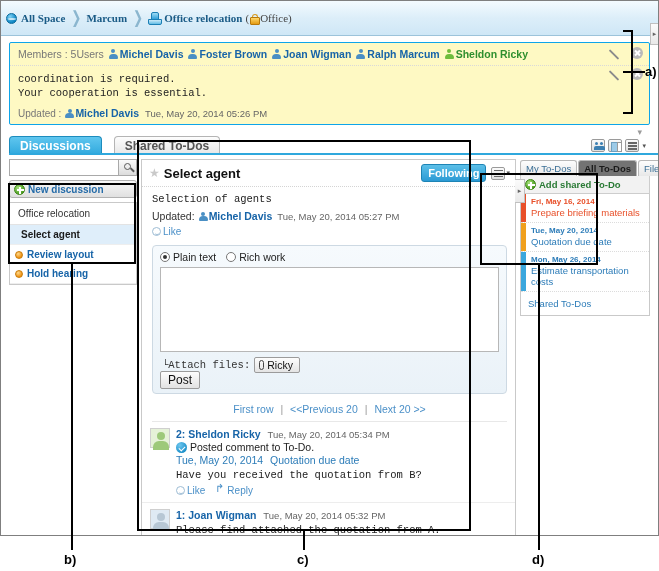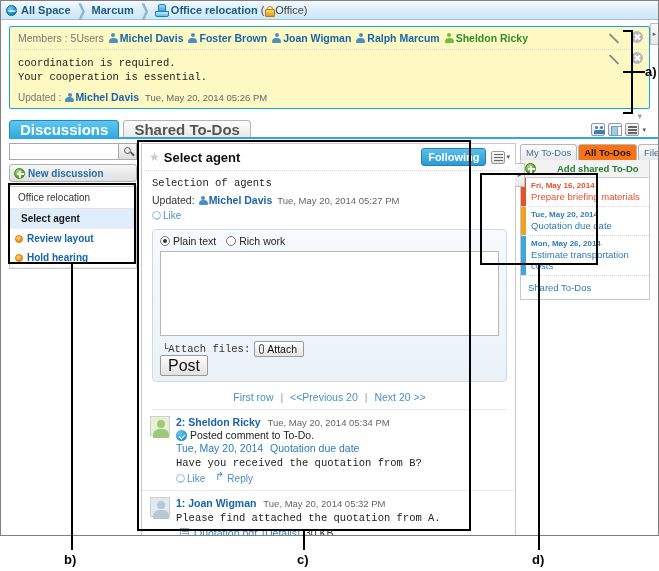--- a/index.html
+++ b/index.html
@@ -19,28 +19,29 @@
     position: absolute;
     left: 0; top: 0;
     width: 659px; height: 536px;
     border: 1px solid #7f7f7f;
     background: #ffffff;
     overflow: hidden;
   }
 
   
   #breadcrumb-bar {
-    height: 19px;
+    height: 35px;
     background: linear-gradient(to bottom, #f4fbff 0%, #dceef9 50%, #cfe7f6 100%);
     border-bottom: 1px solid #9cc3da;
     display: flex;
     align-items: center;
     padding-left: 5px;
     font-size: 11px;
     position: relative;
+    font-family: Liberation Serif, serif;
   }
   .crumb {
     display: flex; align-items: center;
     font-weight: bold;
     color: #1a5b86;
     white-space: nowrap;
   }
   .crumb-sep {
     color: #8bb6cf;
     margin: 0 5px 0 6px;
@@ -172,27 +173,27 @@
   }
 
   
   #tabs-row {
     margin: 2px 0 0 8px;
     display:flex; align-items:flex-end;
     height: 18px;
     position: relative;
   }
   .tab {
-    font-size:15px; font-weight:bold;
+    font-size:12px; font-weight:bold;
     padding: 3px 10px 3px 10px;
     border: 1px solid #b4b4b4;
     border-bottom: none;
     border-radius: 4px 4px 0 0;
     background: linear-gradient(to bottom,#fdfdfd,#e6e6e6);
-    color:#555; cursor:pointer; margin-right:4px;
+    color:#555; cursor:pointer; margin-right:12px;
     line-height: 12px;
   }
   .tab.active {
     background: linear-gradient(to bottom,#5fc6ef,#2fa8dd);
     border-color:#1d8cbd; color:#fff;
   }
   #tabs-underline {
     position:absolute; left:0; bottom:0; height:2px; width:651px;
     background:#2fa8dd;
   }
@@ -390,21 +391,21 @@
     background: linear-gradient(to bottom,#fdfdfd,#e4e4e4);
     font-size:10.5px; padding:1px 6px 1px 4px; cursor:pointer; color:#111;
   }
   .clip-icon {
     width:5px; height:10px; border:1.5px solid #444; border-radius:3px;
     position:relative; flex:0 0 auto;
   }
   #post-btn {
     margin-top:7px; border:1px solid #9b9b9b; border-radius:2px;
     background: linear-gradient(to bottom,#fdfdfd,#e2e2e2);
-    font-size:16px; padding:1px 7px; cursor:pointer; color:#111;
+    font-size:12px; padding:1px 7px; cursor:pointer; color:#111;
   }
 
   
   #pager {
     text-align:center; font-size:10.5px; color:#4b90c8;
     padding:5px 0 6px 0; border-bottom:1px solid #e8e8e8;
     margin:0 8px 0 10px;
   }
   #pager span { cursor:pointer; }
   #pager .sep { color:#9a9a9a; margin:0 4px; }
@@ -468,27 +469,27 @@
   
   #right-col { width:130px; flex:0 0 130px; position:relative; }
   #right-tabs { display:flex; align-items:flex-end; height:17px; }
   .rtab {
     font-size:9.5px; padding:2px 5px 2px 5px;
     border:1px solid #b8b8b8; border-bottom:none; border-radius:3px 3px 0 0;
     background: linear-gradient(to bottom,#fdfdfd,#e8e8e8);
     color:#3b6f96; cursor:pointer; margin-right:1px; line-height:11px;
     white-space:nowrap;
   }
-  .rtab.active { font-weight:bold; color:#1a1a1a; background:#f97316; }
+  .rtab.active { font-weight:bold; color:#1a1a1a; background:#737373; }
   #add-todo-row {
     display:flex; align-items:center;
     background:#f2f2f2; border:1px solid #cdcdcd; border-top:none;
     padding:3px 3px 3px 4px;
   }
-  #add-todo-label { font-size:9.5px; font-weight:bold; color:#2a7a35;margin-left:18px; }
+  #add-todo-label { font-size:9.5px; font-weight:bold; color:#2a7a35; }
   #todo-list {
     border:1px solid #c9c9c9; border-top:none; background:#fff;
   }
   .todo-item {
     display:flex; align-items:stretch; border-bottom:1px dotted #dcdcdc;
     cursor:pointer;
   }
   .todo-bar { width:5px; flex:0 0 5px; }
   .todo-txt { padding:3px 4px 4px 5px; }
   .todo-date { font-size:8px; font-weight:bold; }
@@ -693,21 +694,21 @@
             <span class="radio-dot"></span>
             <span>Rich work</span>
           </label>
         </div>
         <textarea id="compose-textarea" placeholder="" style=""></textarea>
         <div id="attach-row">
           <span id="attach-elbow">└</span>
           <span id="attach-label">Attach files:</span>
           <span id="select-file-btn">
             <span class="clip-icon"></span>
-            <span>Attach</span>
+            <span>Ricky</span>
           </span>
         </div>
         <div>
           <span id="post-btn">
             <span>Post</span>
           </span>
         </div>
       </div>
 
       <div id="pager">

